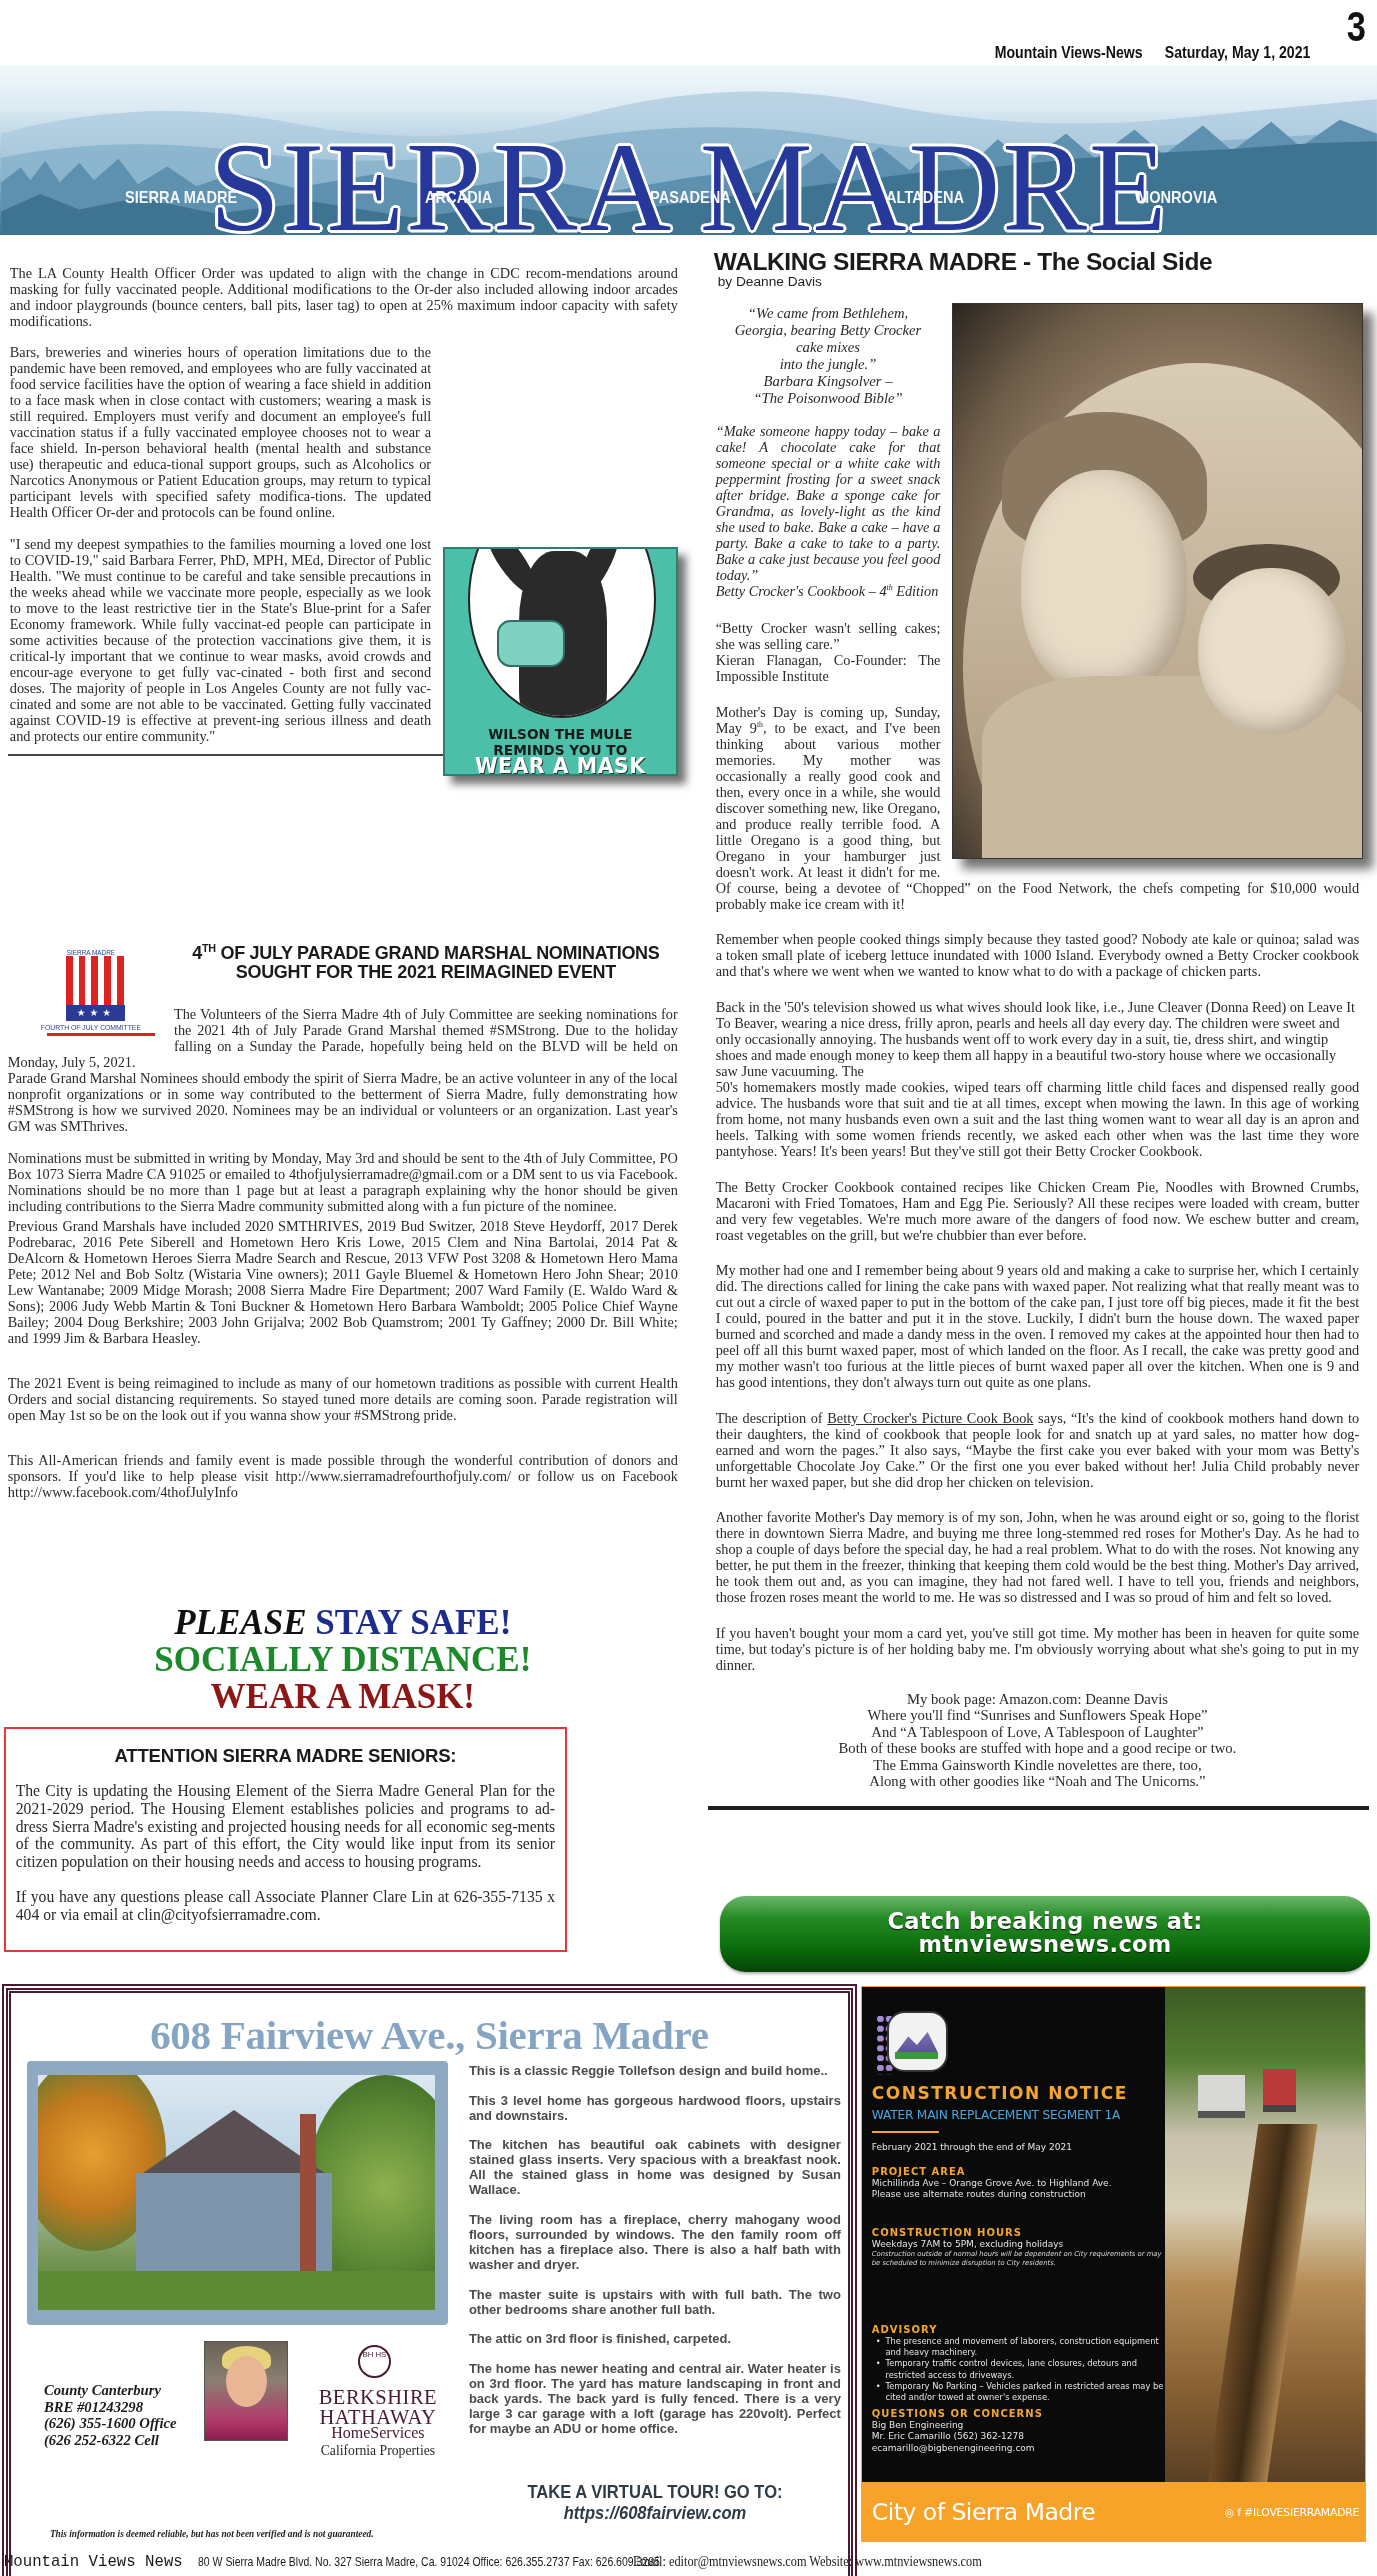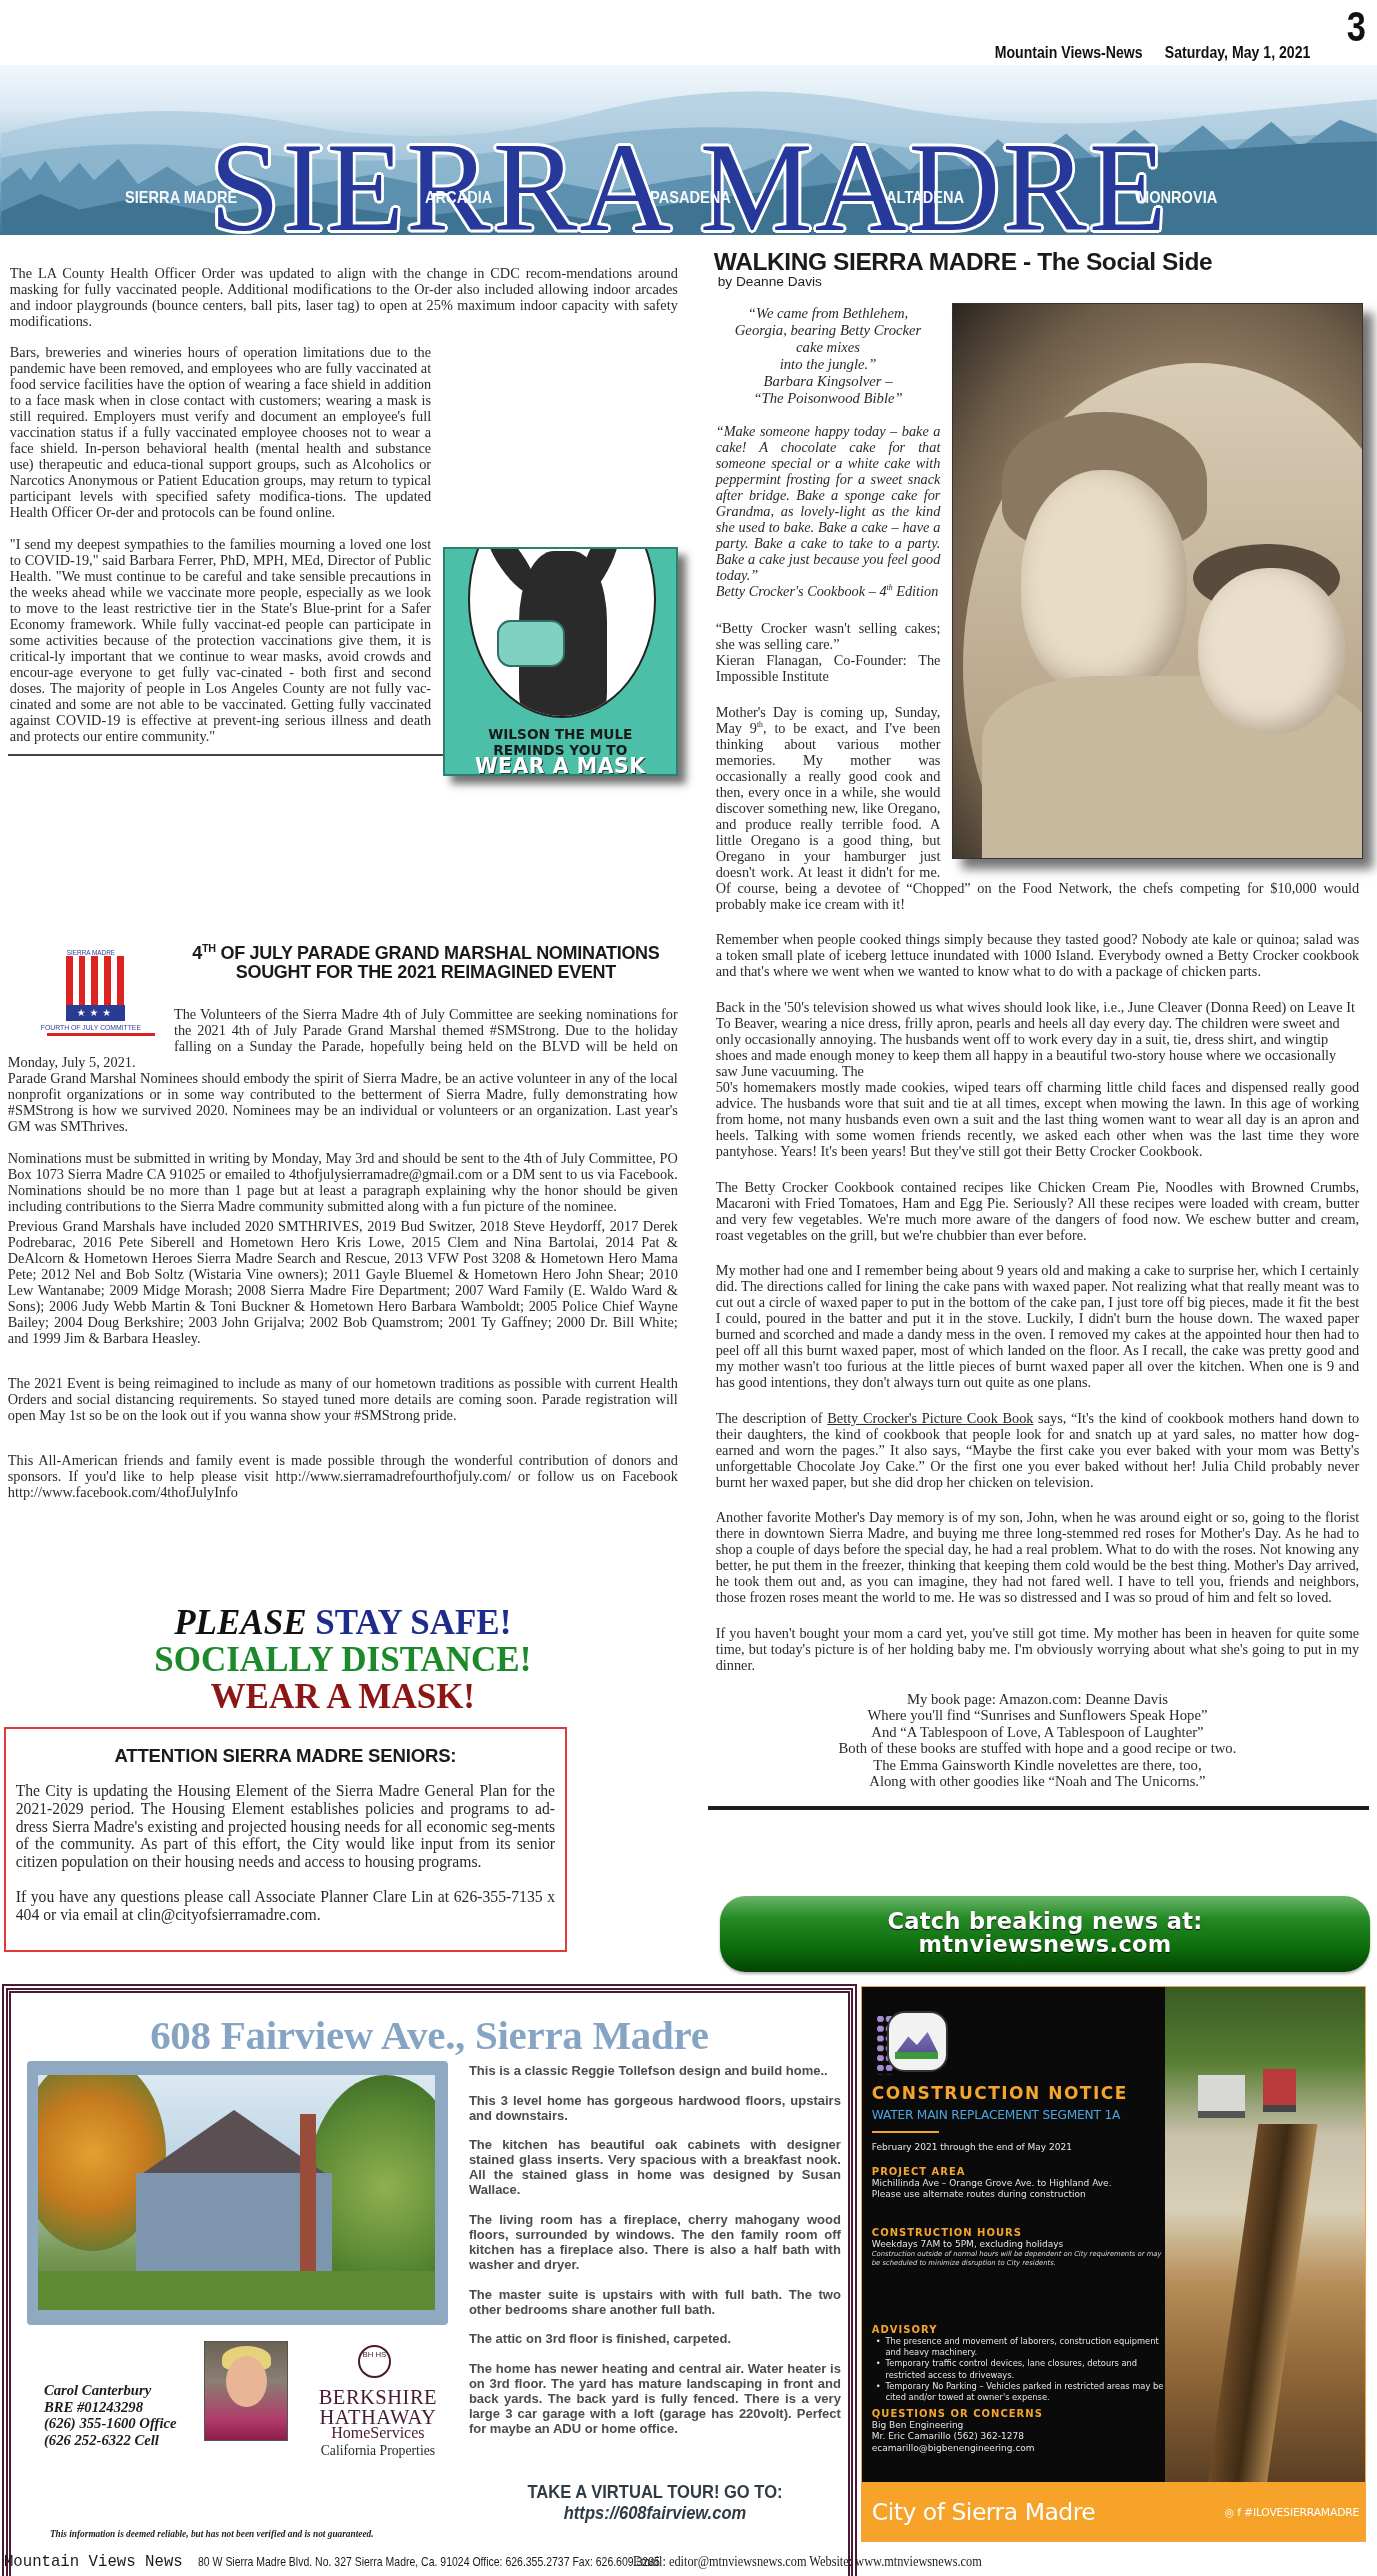--- a/index.html
+++ b/index.html
@@ -308,21 +308,21 @@
   <div class="ad-text">
     <p>This is a classic Reggie Tollefson design and build home..</p>
     <p>This 3 level home has gorgeous hardwood floors, upstairs and downstairs.</p>
     <p> The kitchen has beautiful oak cabinets with designer stained glass inserts. Very spacious with a breakfast nook. All the stained glass in home was designed by Susan Wallace.</p>
     <p>The living room has a fireplace, cherry mahogany wood floors, surrounded by windows. The den family room off kitchen has a fireplace also. There is also a half bath with washer and dryer.</p>
     <p>The master suite is upstairs with with full bath.   The two other bedrooms share another full bath.</p>
     <p>The attic on 3rd floor is finished, carpeted.</p>
     <p>The home has newer heating and central air. Water heater is on 3rd floor. The yard has mature landscaping in front and back yards. The back yard is fully fenced. There is a very large 3 car garage with a loft (garage has 220volt). Perfect for maybe an ADU or home office.</p>
   </div>
   <div class="ad-agent">
-    <div>Carol Canterbury</div>
+    <div>County Canterbury</div>
     <div>BRE #01243298</div>
     <div>(626) 355-1600 Office</div>
     <div>(626 252-6322 Cell</div>
   </div>
   <div class="ad-headshot">
     <div class="hair"></div>
     <div class="face"></div>
   </div>
   <div class="ad-bhhs-logo">BH HS</div>
   <div class="ad-bhhs">

